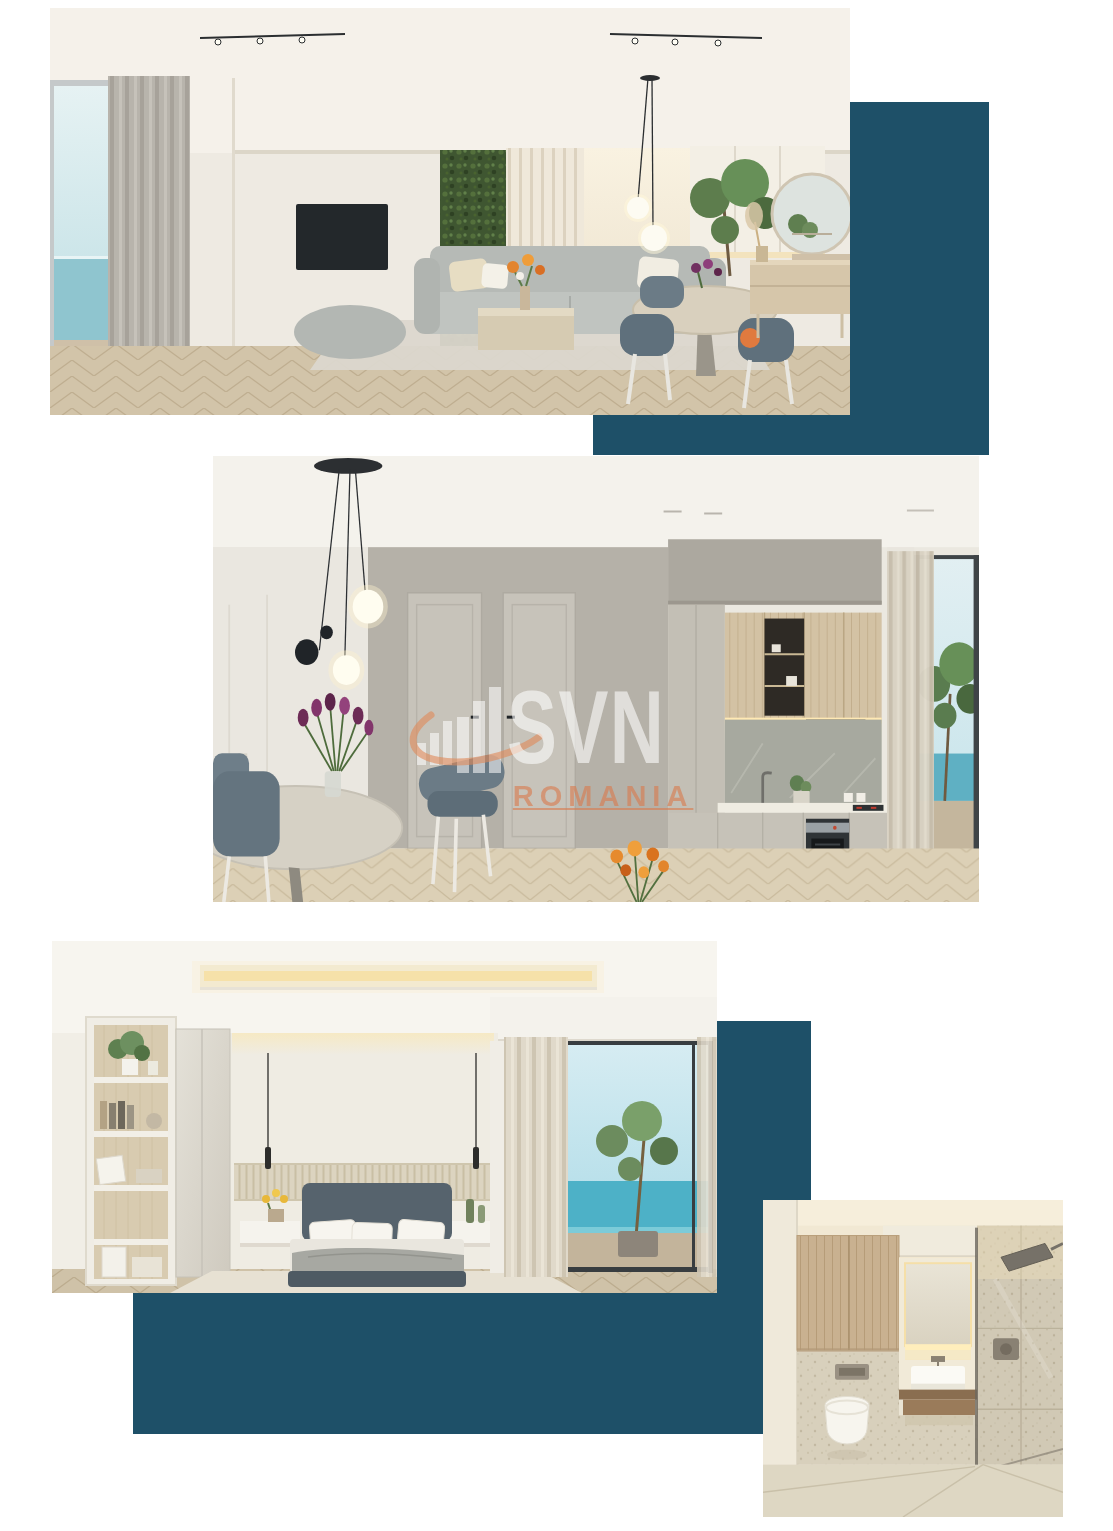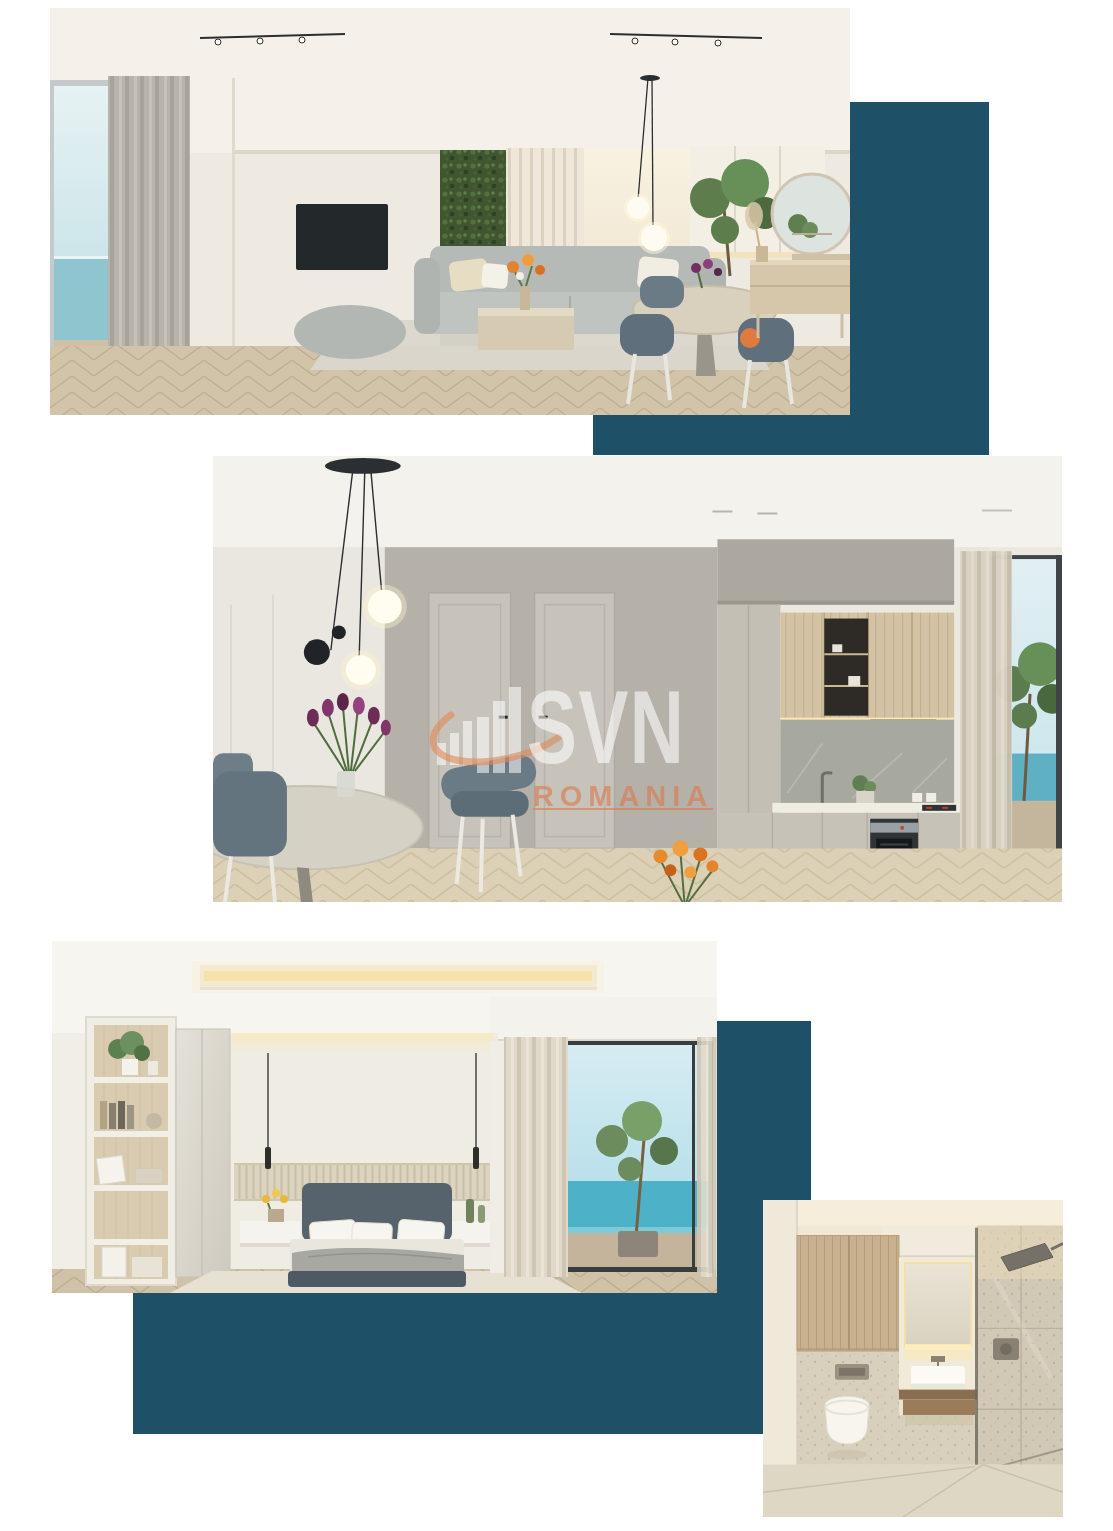--- a/index.html
+++ b/index.html
@@ -6,21 +6,21 @@
   *{margin:0;padding:0;box-sizing:border-box;}
   html,body{background:#ffffff;}
   body{font-family:"Liberation Sans", sans-serif;}
   .page{position:relative;width:1113px;height:1531px;background:#ffffff;overflow:hidden;}
   .teal-rect{position:absolute;background:var(--teal);z-index:1;}
   .teal-1{left:593px;top:102px;width:396px;height:353px;}
   .teal-2{left:133px;top:1021px;width:678px;height:413px;}
   figure.photo{position:absolute;z-index:2;overflow:hidden;}
   figure.photo svg.scene{display:block;width:100%;height:100%;}
   .photo-living{left:50px;top:8px;width:800px;height:407px;}
-  .photo-kitchen{left:213px;top:456px;width:849px;height:446px;}
+  .photo-kitchen{left:213px;top:456px;width:766px;height:446px;}
   .photo-bedroom{left:52px;top:941px;width:665px;height:352px;z-index:3;}
   .photo-bathroom{left:763px;top:1200px;width:300px;height:317px;z-index:3;}
   
   .watermark{position:absolute;left:24%;top:50%;display:flex;align-items:flex-start;pointer-events:none;z-index:5;}
   .wm-text{display:flex;flex-direction:column;margin-left:-40px;padding-top:4px;}
   .wm-brand{font-weight:bold;font-size:104px;line-height:.86;letter-spacing:2px;color:var(--wm-white);transform:scaleX(.72);transform-origin:left top;}
   .wm-country{font-weight:bold;font-size:29px;letter-spacing:6px;color:var(--wm-orange);margin-top:8px;margin-left:6px;text-decoration:underline;}
 </style>
 </head>
 <body>

